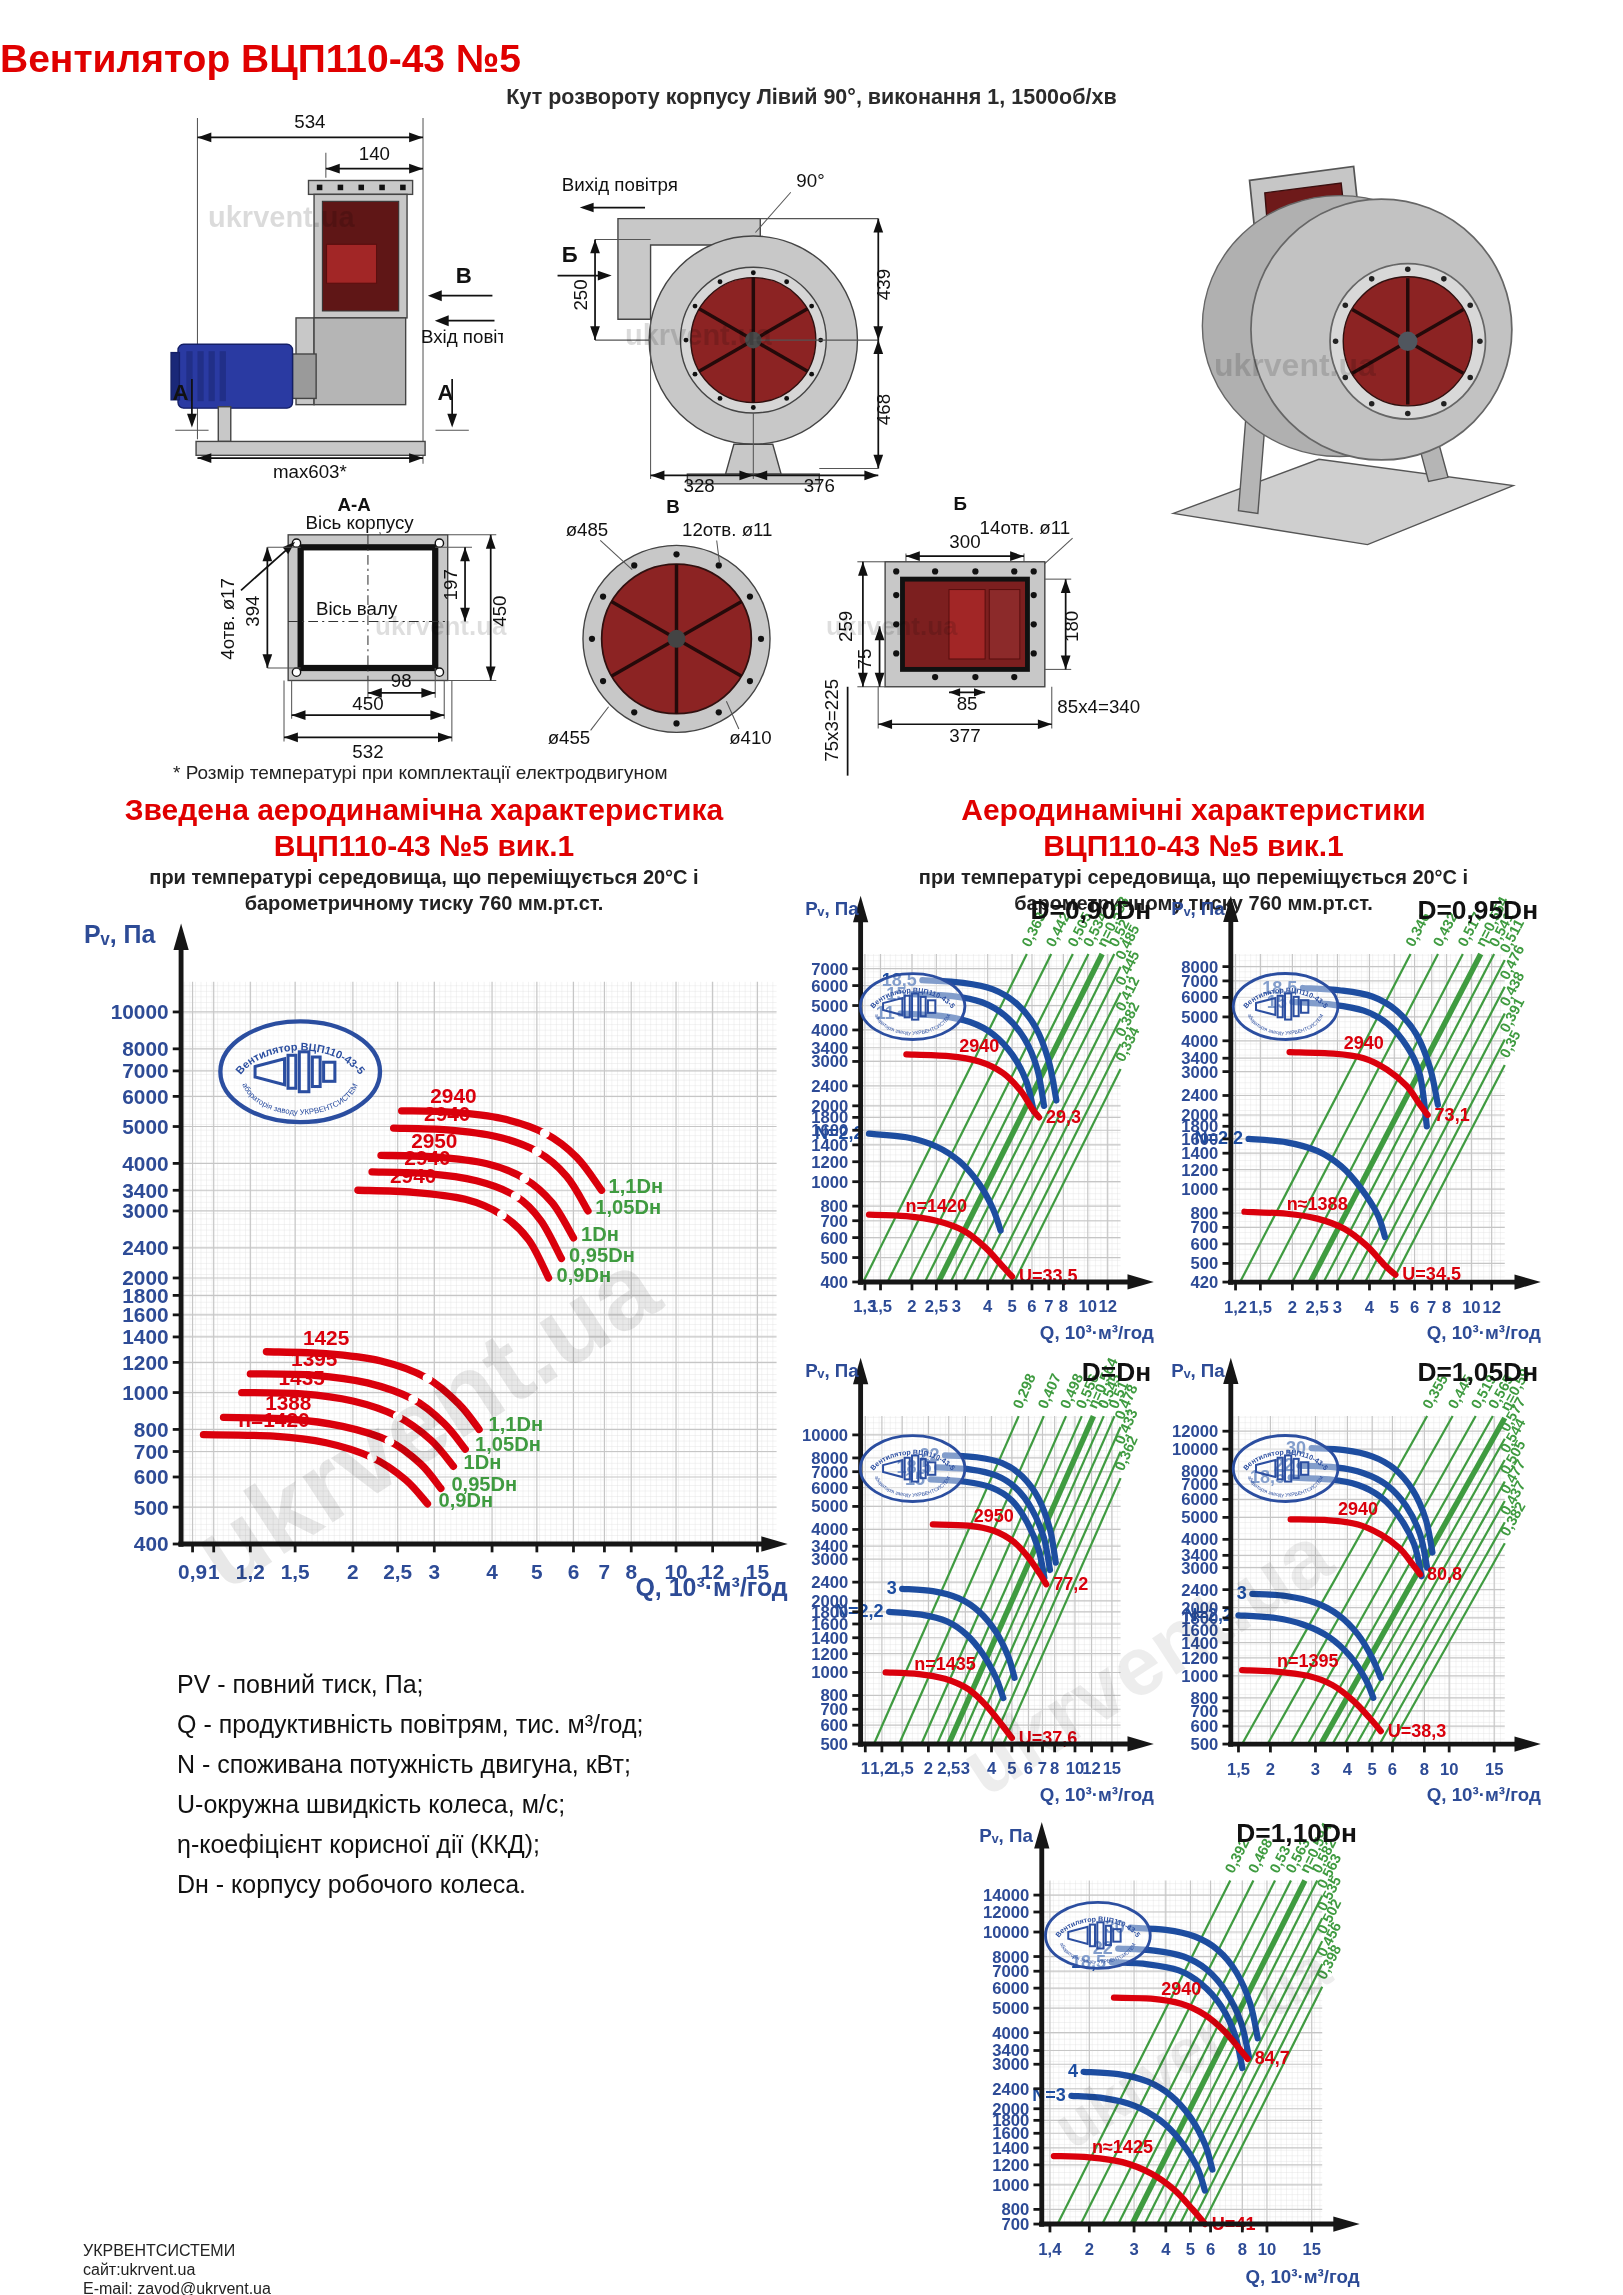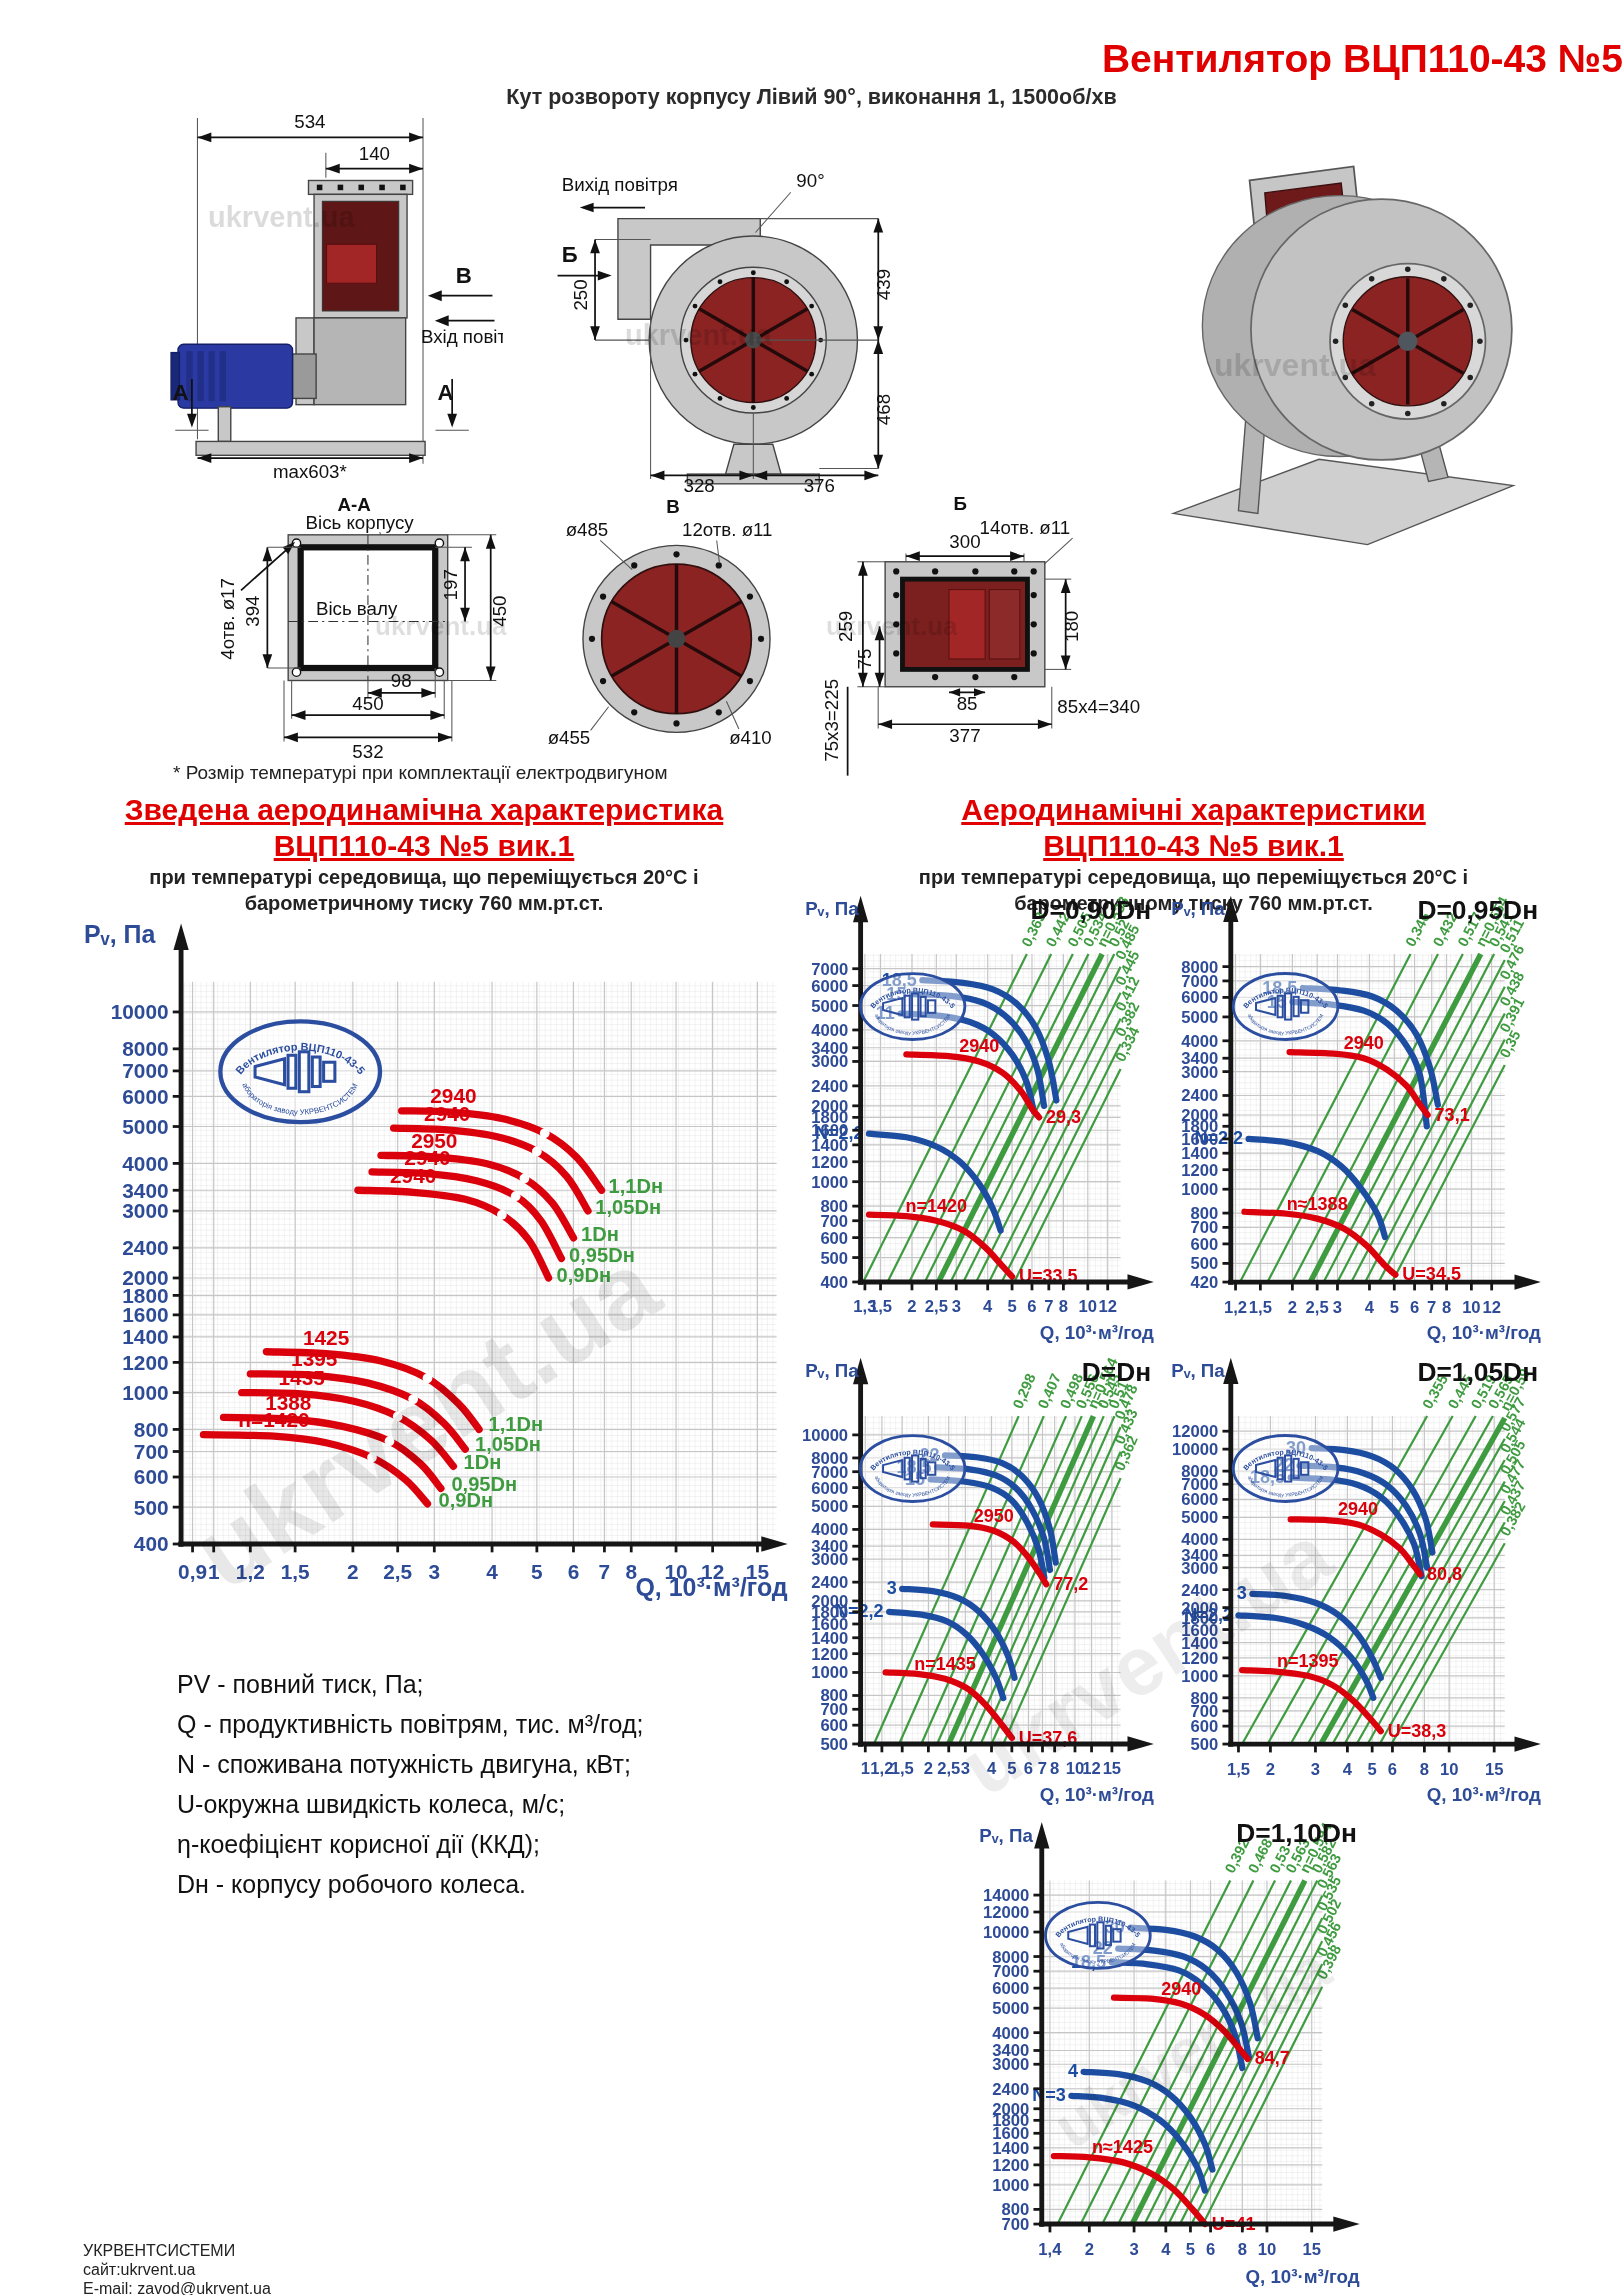--- a/index.html
+++ b/index.html
@@ -1,23 +1,23 @@
 <!DOCTYPE html>
 <html style="font-size:11px"><head>
 <meta charset="utf-8">
 <style>
   html,body{margin:0;padding:0;background:#fff;}
   .page{position:relative;width:1623px;height:2295px;background:#fff;overflow:hidden;
         font-family:"Liberation Sans",sans-serif;color:#111;}
   .abs{position:absolute;}
-  .page-title{left:0;top:37px;width:100%;text-align:right;font-size:39px;font-weight:bold;color:#e00000;}
+  .page-title{left:0;top:37px;width:100%;text-align:left;font-size:39px;font-weight:bold;color:#e00000;}
   .page-subtitle{left:0;top:85px;width:100%;text-align:center;font-size:21.5px;font-weight:bold;color:#2b2b2b;}
   .footnote{left:173px;top:762px;font-size:19px;color:#222;}
   .col-head{text-align:center;}
-  .col-head .t1,.col-head .t2{font-size:30px;font-weight:bold;color:#e00000;line-height:36px;text-decoration:underline;}
+  .col-head .t1,.col-head .t2{font-size:30px;font-weight:bold;color:#e00000;line-height:36px;}
   .col-head .c1,.col-head .c2{font-size:20px;font-weight:bold;color:#222;line-height:26px;}
   .legend{left:177px;top:1664px;width:763px;font-size:25px;color:#111;}
   .legend div{line-height:40px;}
   .footer-l{left:83px;top:2241px;font-size:16px;line-height:19px;color:#222;}
   .footer-r{right:60px;top:2239px;font-size:16px;line-height:19px;color:#222;text-align:right;}
   .wm{position:absolute;color:rgba(0,0,0,0.09);font-weight:bold;z-index:6;pointer-events:none;
       white-space:nowrap;transform-origin:left top;}
   .chart-mount{position:absolute;z-index:2;}
   svg{font-family:"Liberation Sans",sans-serif;}
   svg text{font-family:"Liberation Sans",sans-serif;}

